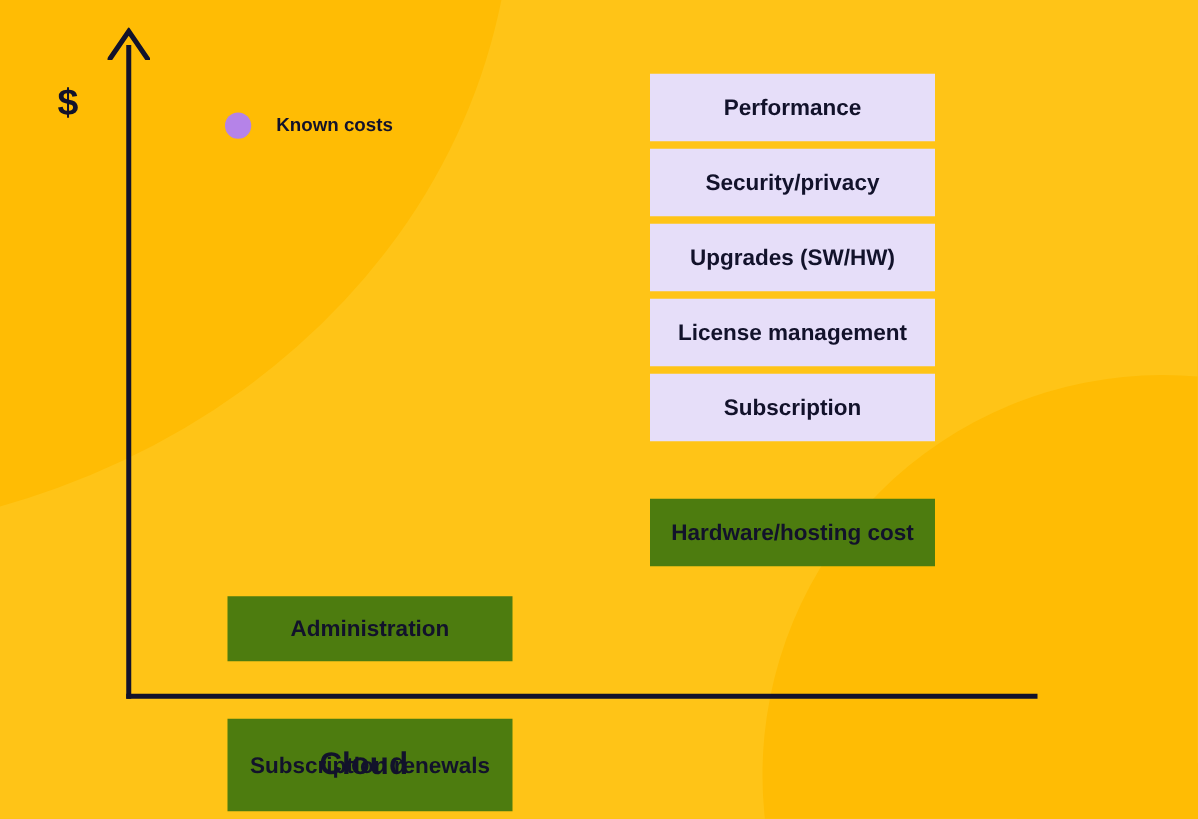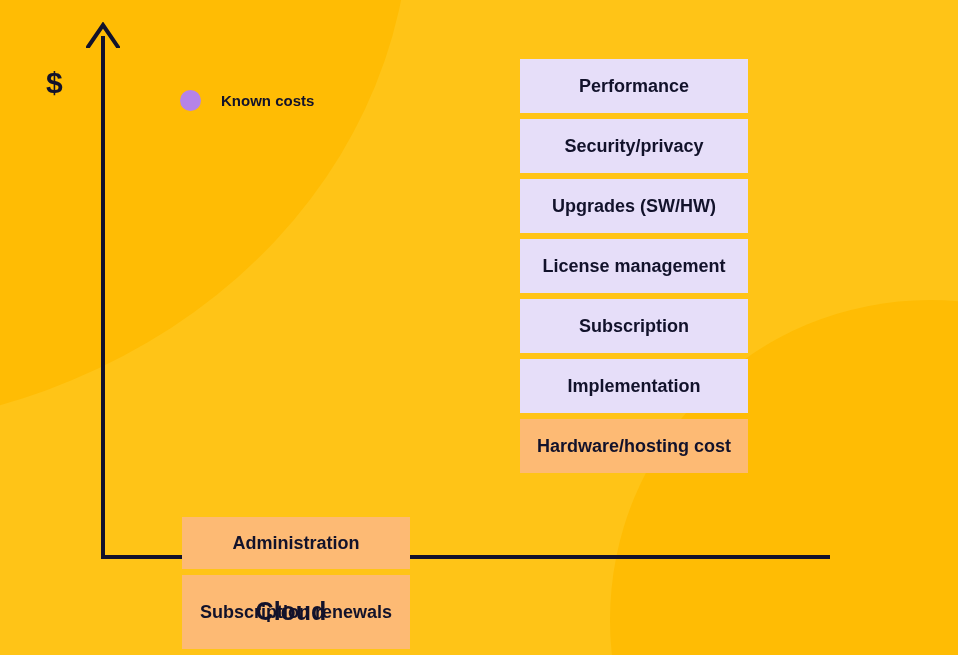--- a/index.html
+++ b/index.html
@@ -128,21 +128,21 @@
     align-items: center;
     justify-content: center;
     text-align: center;
     font-size: 18px;
     font-weight: bold;
     color: #12122B;
     margin-bottom: 6px;
     padding: 0 6px;
     line-height: 1.15;
   }
-  .cost-box.known  { background: #fdba74; }
+  .cost-box.known  { background: #4d7c0f; margin-top: 40px; }
   .cost-box.hidden { background: #E6DEF9; }
 
   #column-cloud .cost-box { height: 52px; }
   #column-cloud .cost-box:first-child { height: 74px; }
   #column-onpremise .cost-box { height: 54px; }
 
   
   .category-label {
     position: absolute;
     top: 597px;
@@ -185,21 +185,20 @@
     </div>
   </div>
 
   <div class="column" id="column-cloud">
     <div class="cost-box known">Subscription renewals</div>
     <div class="cost-box known">Administration</div>
   </div>
 
   <div class="column" id="column-onpremise">
     <div class="cost-box known">Hardware/hosting cost</div>
-    <div class="cost-box hidden">Implementation</div>
     <div class="cost-box hidden">Subscription</div>
     <div class="cost-box hidden">License management</div>
     <div class="cost-box hidden">Upgrades (SW/HW)</div>
     <div class="cost-box hidden">Security/privacy</div>
     <div class="cost-box hidden">Performance</div>
   </div>
 
   <div class="category-label" id="category-label-cloud">Cloud</div>
 
 </div>

